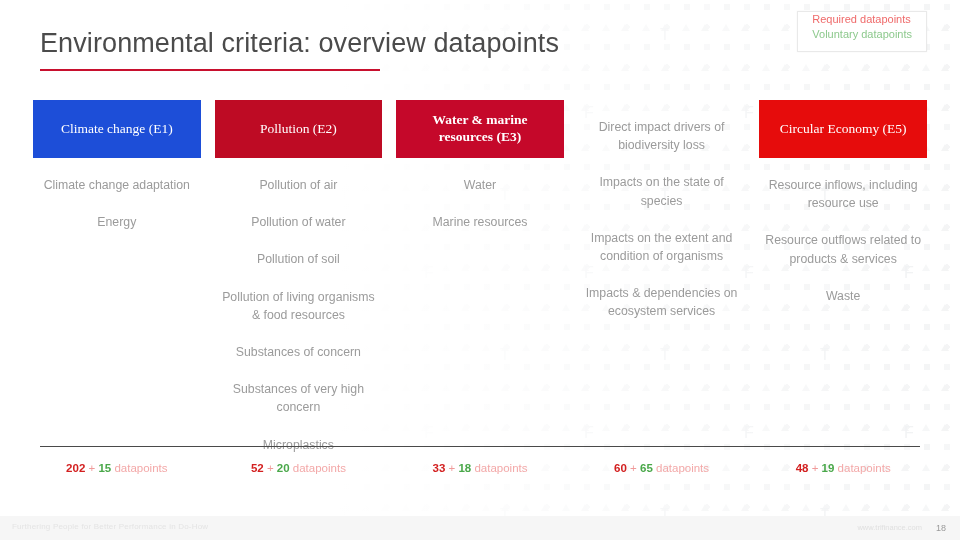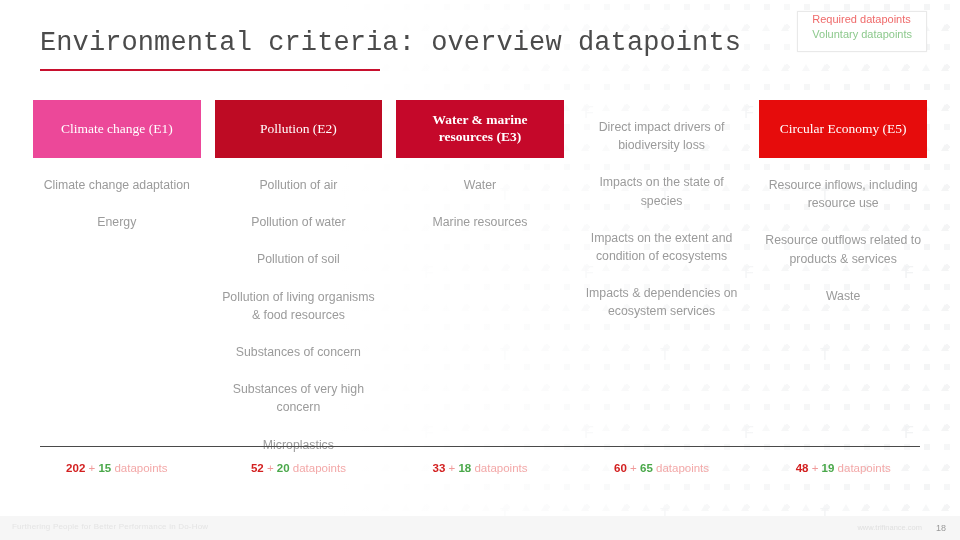--- a/index.html
+++ b/index.html
@@ -28,21 +28,21 @@
   .bg-fade{
     position:absolute; inset:0; z-index:1; pointer-events:none;
     background:linear-gradient(to right, #ffffff 0%, #ffffff 34%, rgba(255,255,255,0.85) 50%, rgba(255,255,255,0.55) 68%, rgba(255,255,255,0.25) 100%);
   }
 
   .slide{ position:absolute; inset:0; z-index:2; }
 
   
   .title{
     position:absolute; left:40px; top:28px;
-    font-family:Liberation Mono, monospace;
+    font-family:Liberation Sans, sans-serif;
     font-size:27px;
     color:#4b4b4b;
     letter-spacing:.1px;
     white-space:nowrap;
   }
   .title-rule{
     position:absolute; left:40px; top:69px;
     width:340px; height:1.6px;
     background:#c8102e;
   }
@@ -162,21 +162,21 @@
   <div class="title-rule"></div>
 
   <div class="legend">
     <div class="legend-req" style="color: rgb(239, 106, 106);">Required datapoints</div>
     <div class="legend-vol" style="color: rgb(141, 201, 141);">Voluntary datapoints</div>
   </div>
 
   <div class="columns">
 
     <div class="col">
-      <div class="col-head" style="background: #ec4899;">Climate change (E1)</div>
+      <div class="col-head" style="background: #1d4ed8;">Climate change (E1)</div>
       <div class="col-items">
         <div class="col-item">Climate change adaptation</div>
         <div class="col-item">Energy</div>
       </div>
     </div>
 
     <div class="col">
       <div class="col-head" style="background: rgb(190, 11, 36);">Pollution (E2)</div>
       <div class="col-items">
         <div class="col-item">Pollution of air</div>
@@ -194,21 +194,21 @@
       <div class="col-items">
         <div class="col-item">Water</div>
         <div class="col-item">Marine resources</div>
       </div>
     </div>
 
     <div class="col">
       <div class="col-items">
         <div class="col-item">Direct impact drivers of biodiversity loss</div>
         <div class="col-item">Impacts on the state of species</div>
-        <div class="col-item">Impacts on the extent and condition of ecosystems</div>
+        <div class="col-item">Impacts on the extent and condition of organisms</div>
         <div class="col-item">Impacts &amp; dependencies on ecosystem services</div>
       </div>
     </div>
 
     <div class="col">
       <div class="col-head" style="background: rgb(230, 12, 12);">Circular Economy (E5)</div>
       <div class="col-items">
         <div class="col-item">Resource inflows, including resource use</div>
         <div class="col-item">Resource outflows related to products &amp; services</div>
         <div class="col-item">Waste</div>

